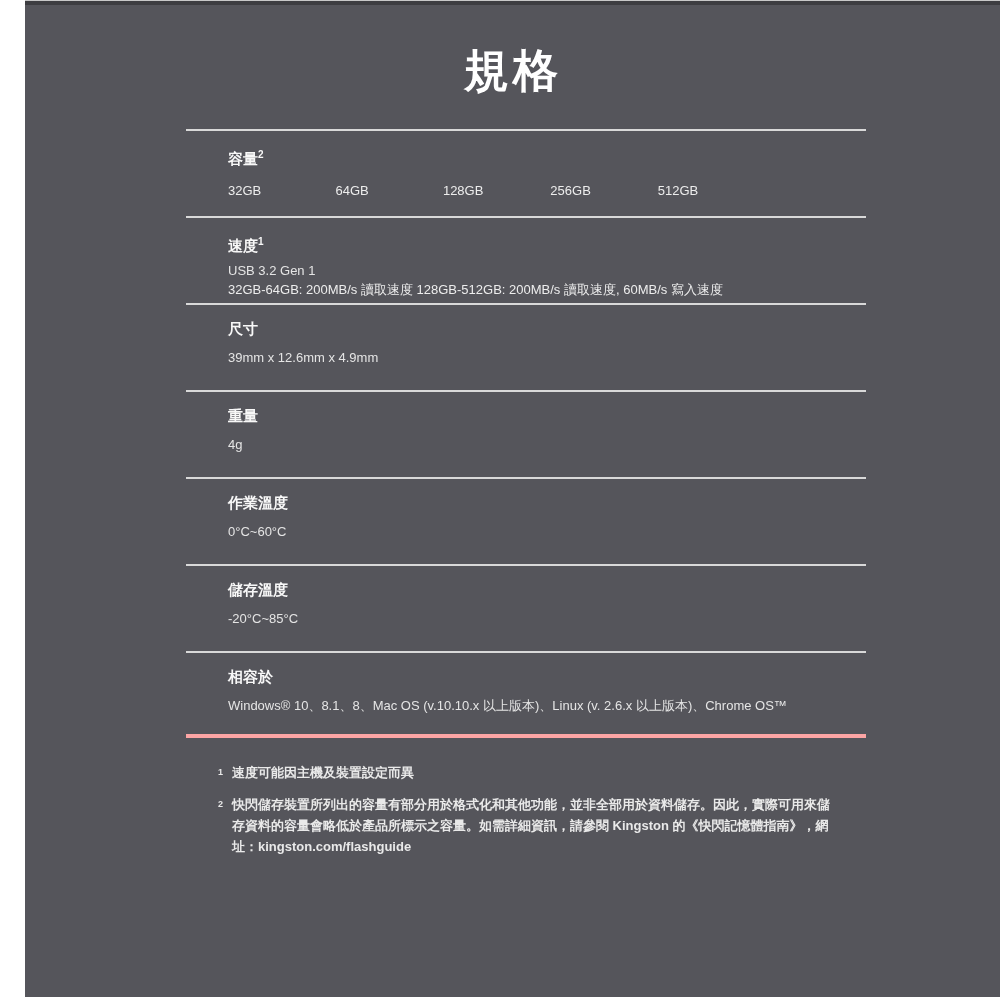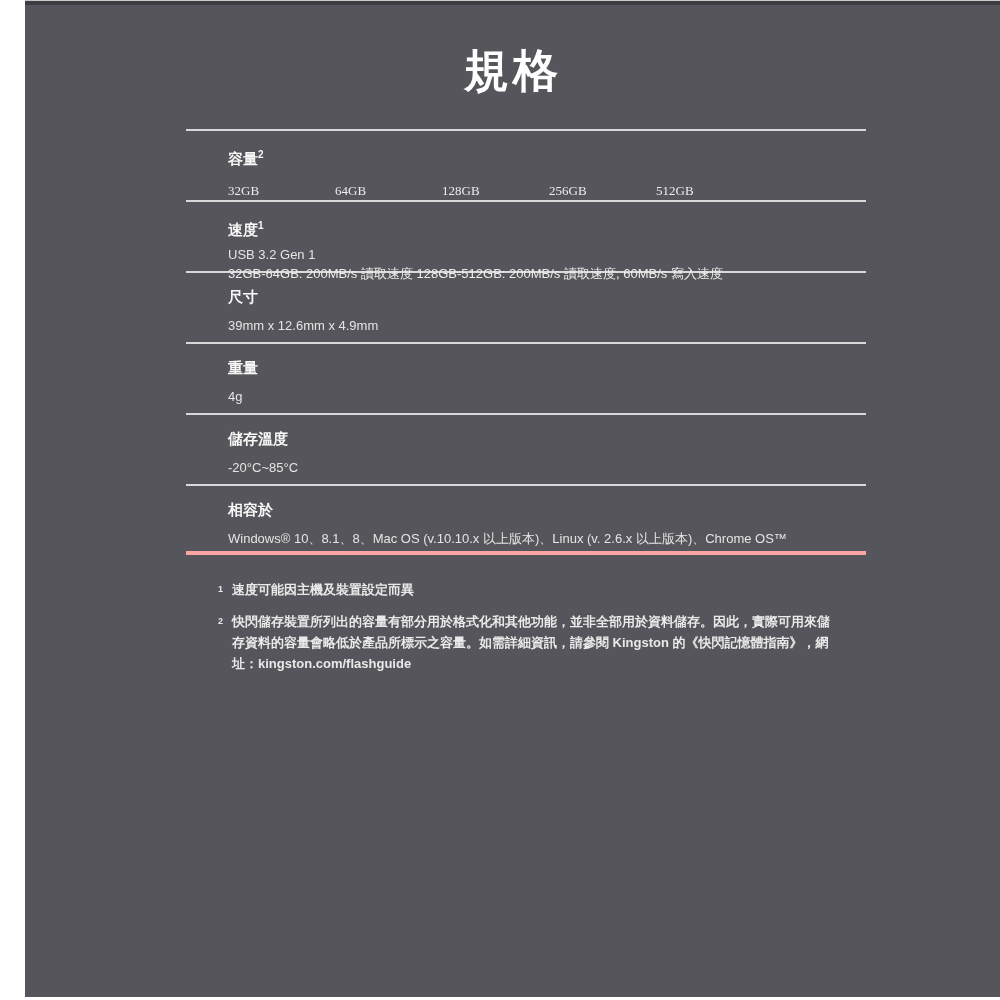--- a/index.html
+++ b/index.html
@@ -30,21 +30,21 @@
   }
 
   .content {
     width: 680px;
     margin-left: 161px;
     margin-top: 32px;
   }
 
   .spec-section {
     border-top: 2px solid #d9d9d9;
-    height: 71px;
+    height: 87px;
     padding: 15px 0 0 42px;
   }
   .spec-section.last { border-bottom: 4px solid #fca5a5; }
 
   .spec-label {
     font-size: 15px;
     font-weight: bold;
     color: #f8f8f8;
     line-height: 18px;
   }
@@ -52,21 +52,21 @@
 
   .spec-value {
     font-size: 13px;
     color: #e5e5e5;
     margin-top: 11px;
     line-height: 18px;
   }
   .spec-value.tight { margin-top: 7px; }
   .spec-line { font-size: 13px; color: #ededed; line-height: 20px; }
 
-  .capacity-row { margin-top: 13px; font-family: Liberation Serif, serif; }
+  .capacity-row { margin-top: 13px; }
   .capacity-item {
     display: inline-block;
     width: 103px;
     font-size: 13px;
     color: #ededed;
   }
   .capacity-item:last-child { width: auto; }
 
   .footnotes { margin-top: 24px; }
   .footnote {
@@ -116,20 +116,24 @@
     <div class="spec-section">
       <div class="spec-label">尺寸</div>
       <div class="spec-value">39mm x 12.6mm x 4.9mm</div>
     </div>
 
     <div class="spec-section">
       <div class="spec-label">重量</div>
       <div class="spec-value">4g</div>
     </div>
 
+    <div class="spec-section">
+      <div class="spec-label">作業溫度</div>
+      <div class="spec-value">0°C~60°C</div>
+    </div>
 
     <div class="spec-section">
       <div class="spec-label">儲存溫度</div>
       <div class="spec-value">-20°C~85°C</div>
     </div>
 
 
     <div class="spec-section last">
       <div class="spec-label">相容於</div>
       <div class="spec-value">Windows® 10、8.1、8、Mac OS (v.10.10.x 以上版本)、Linux (v. 2.6.x 以上版本)、Chrome OS™</div>

